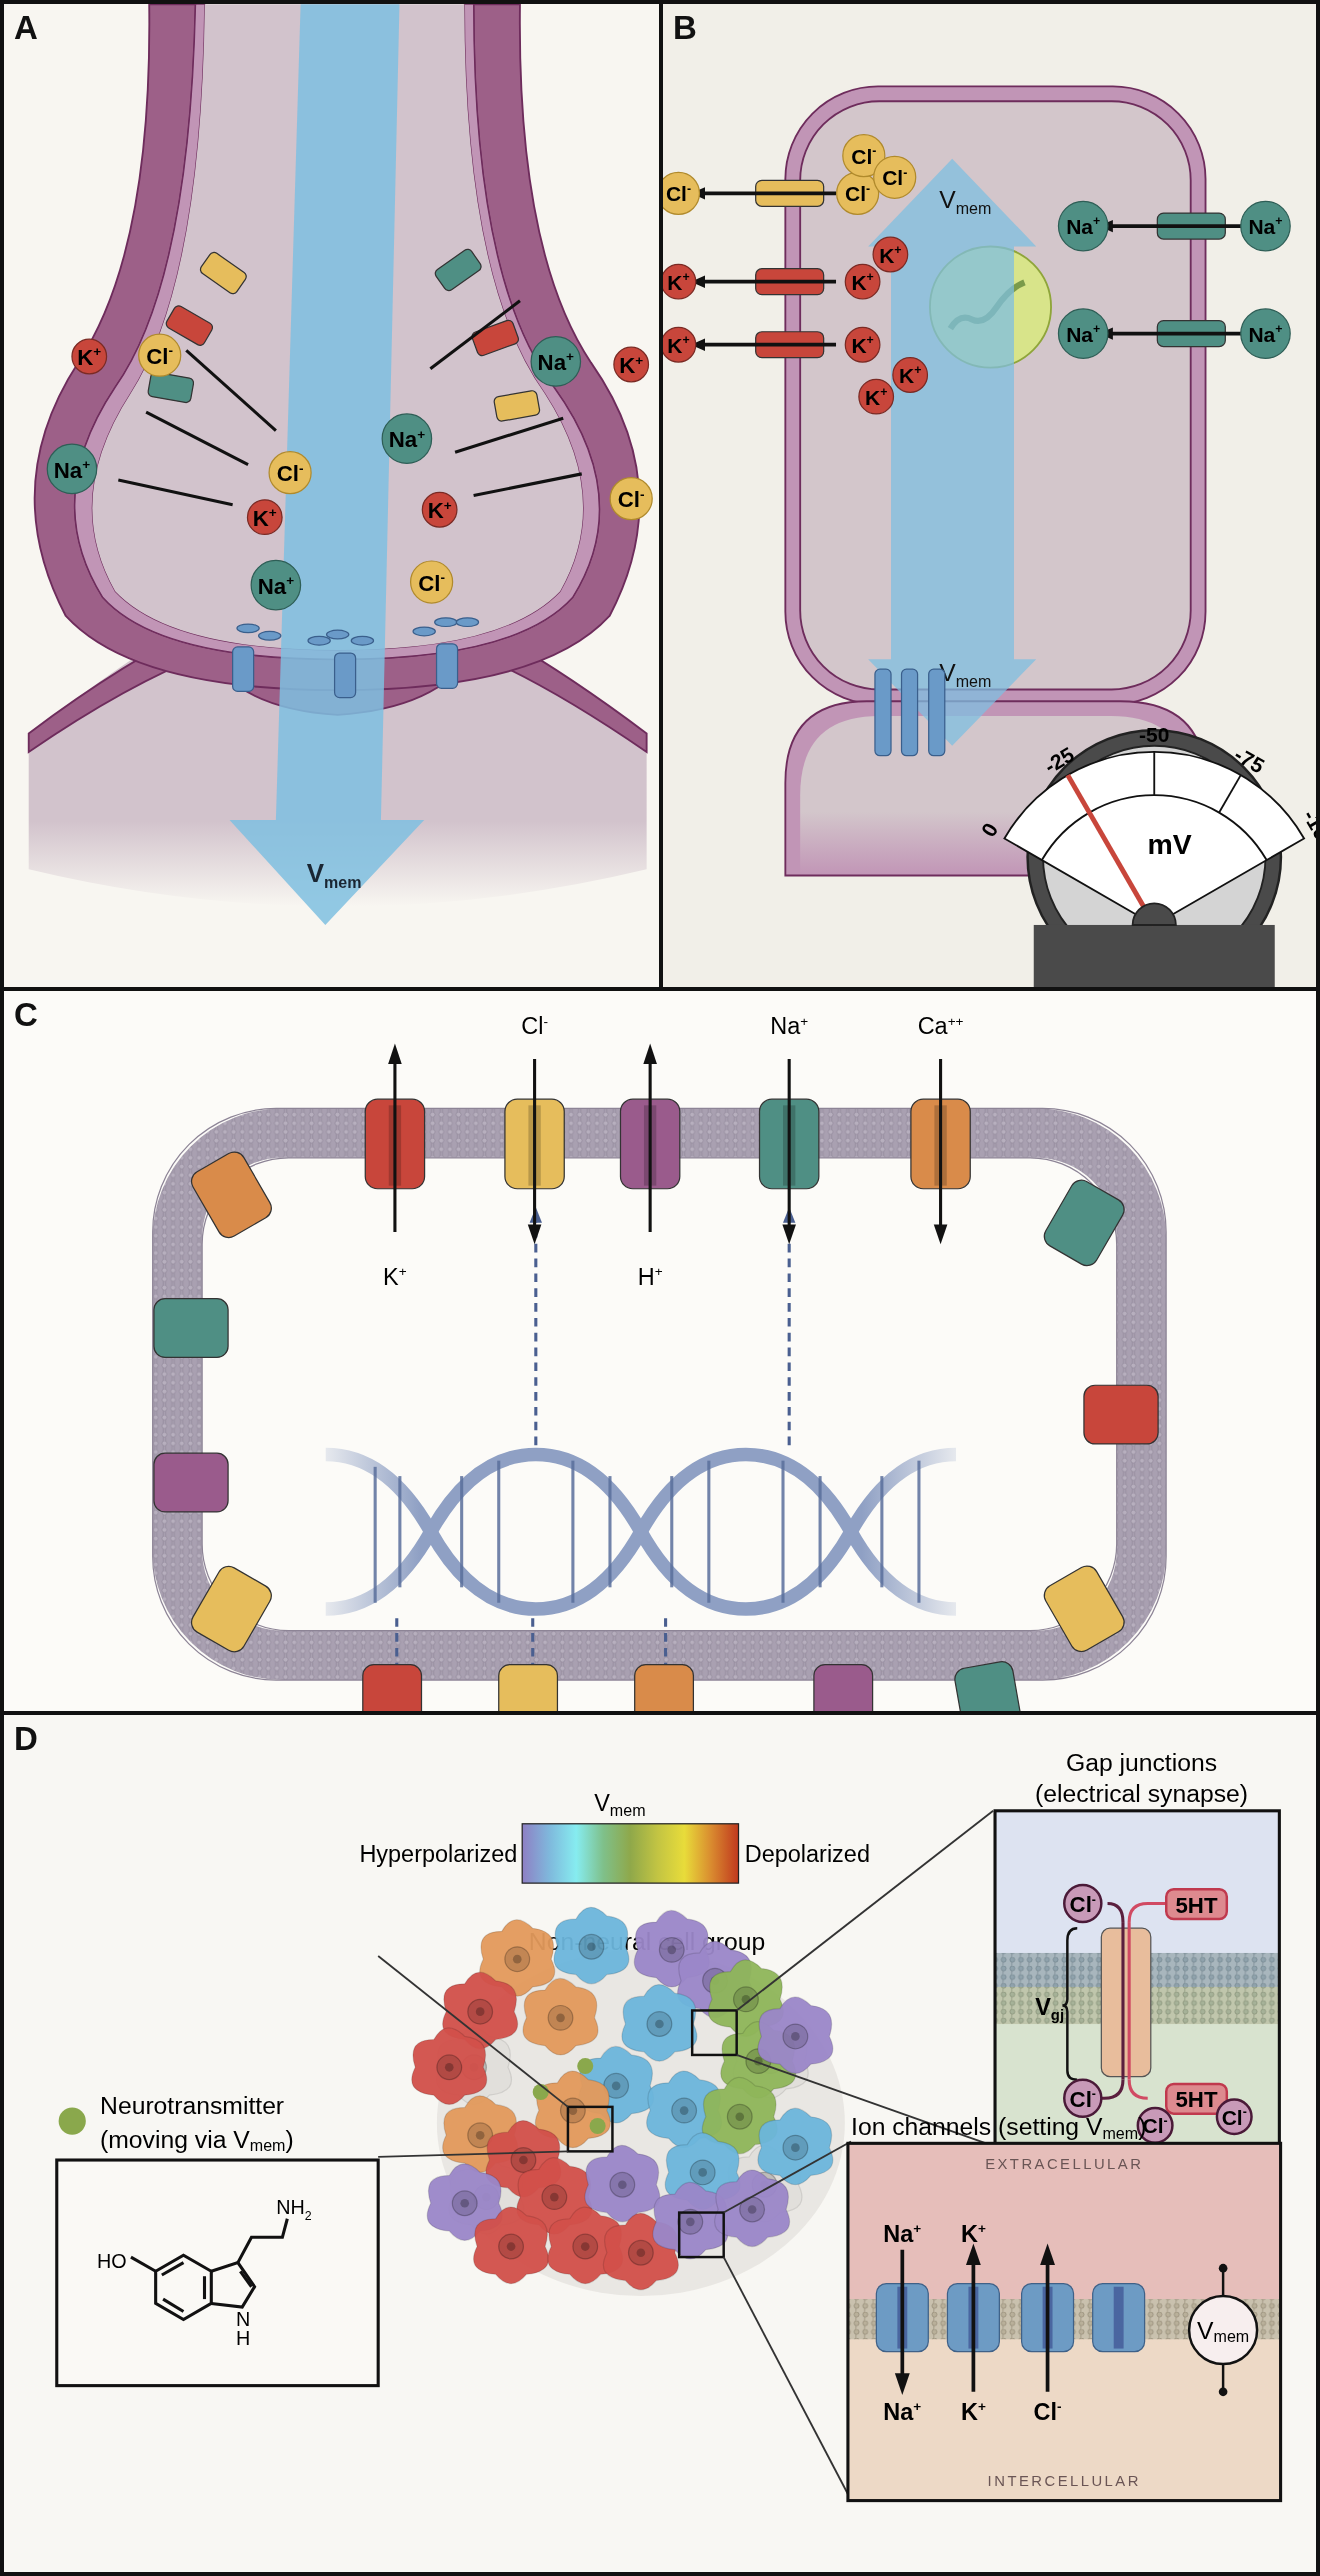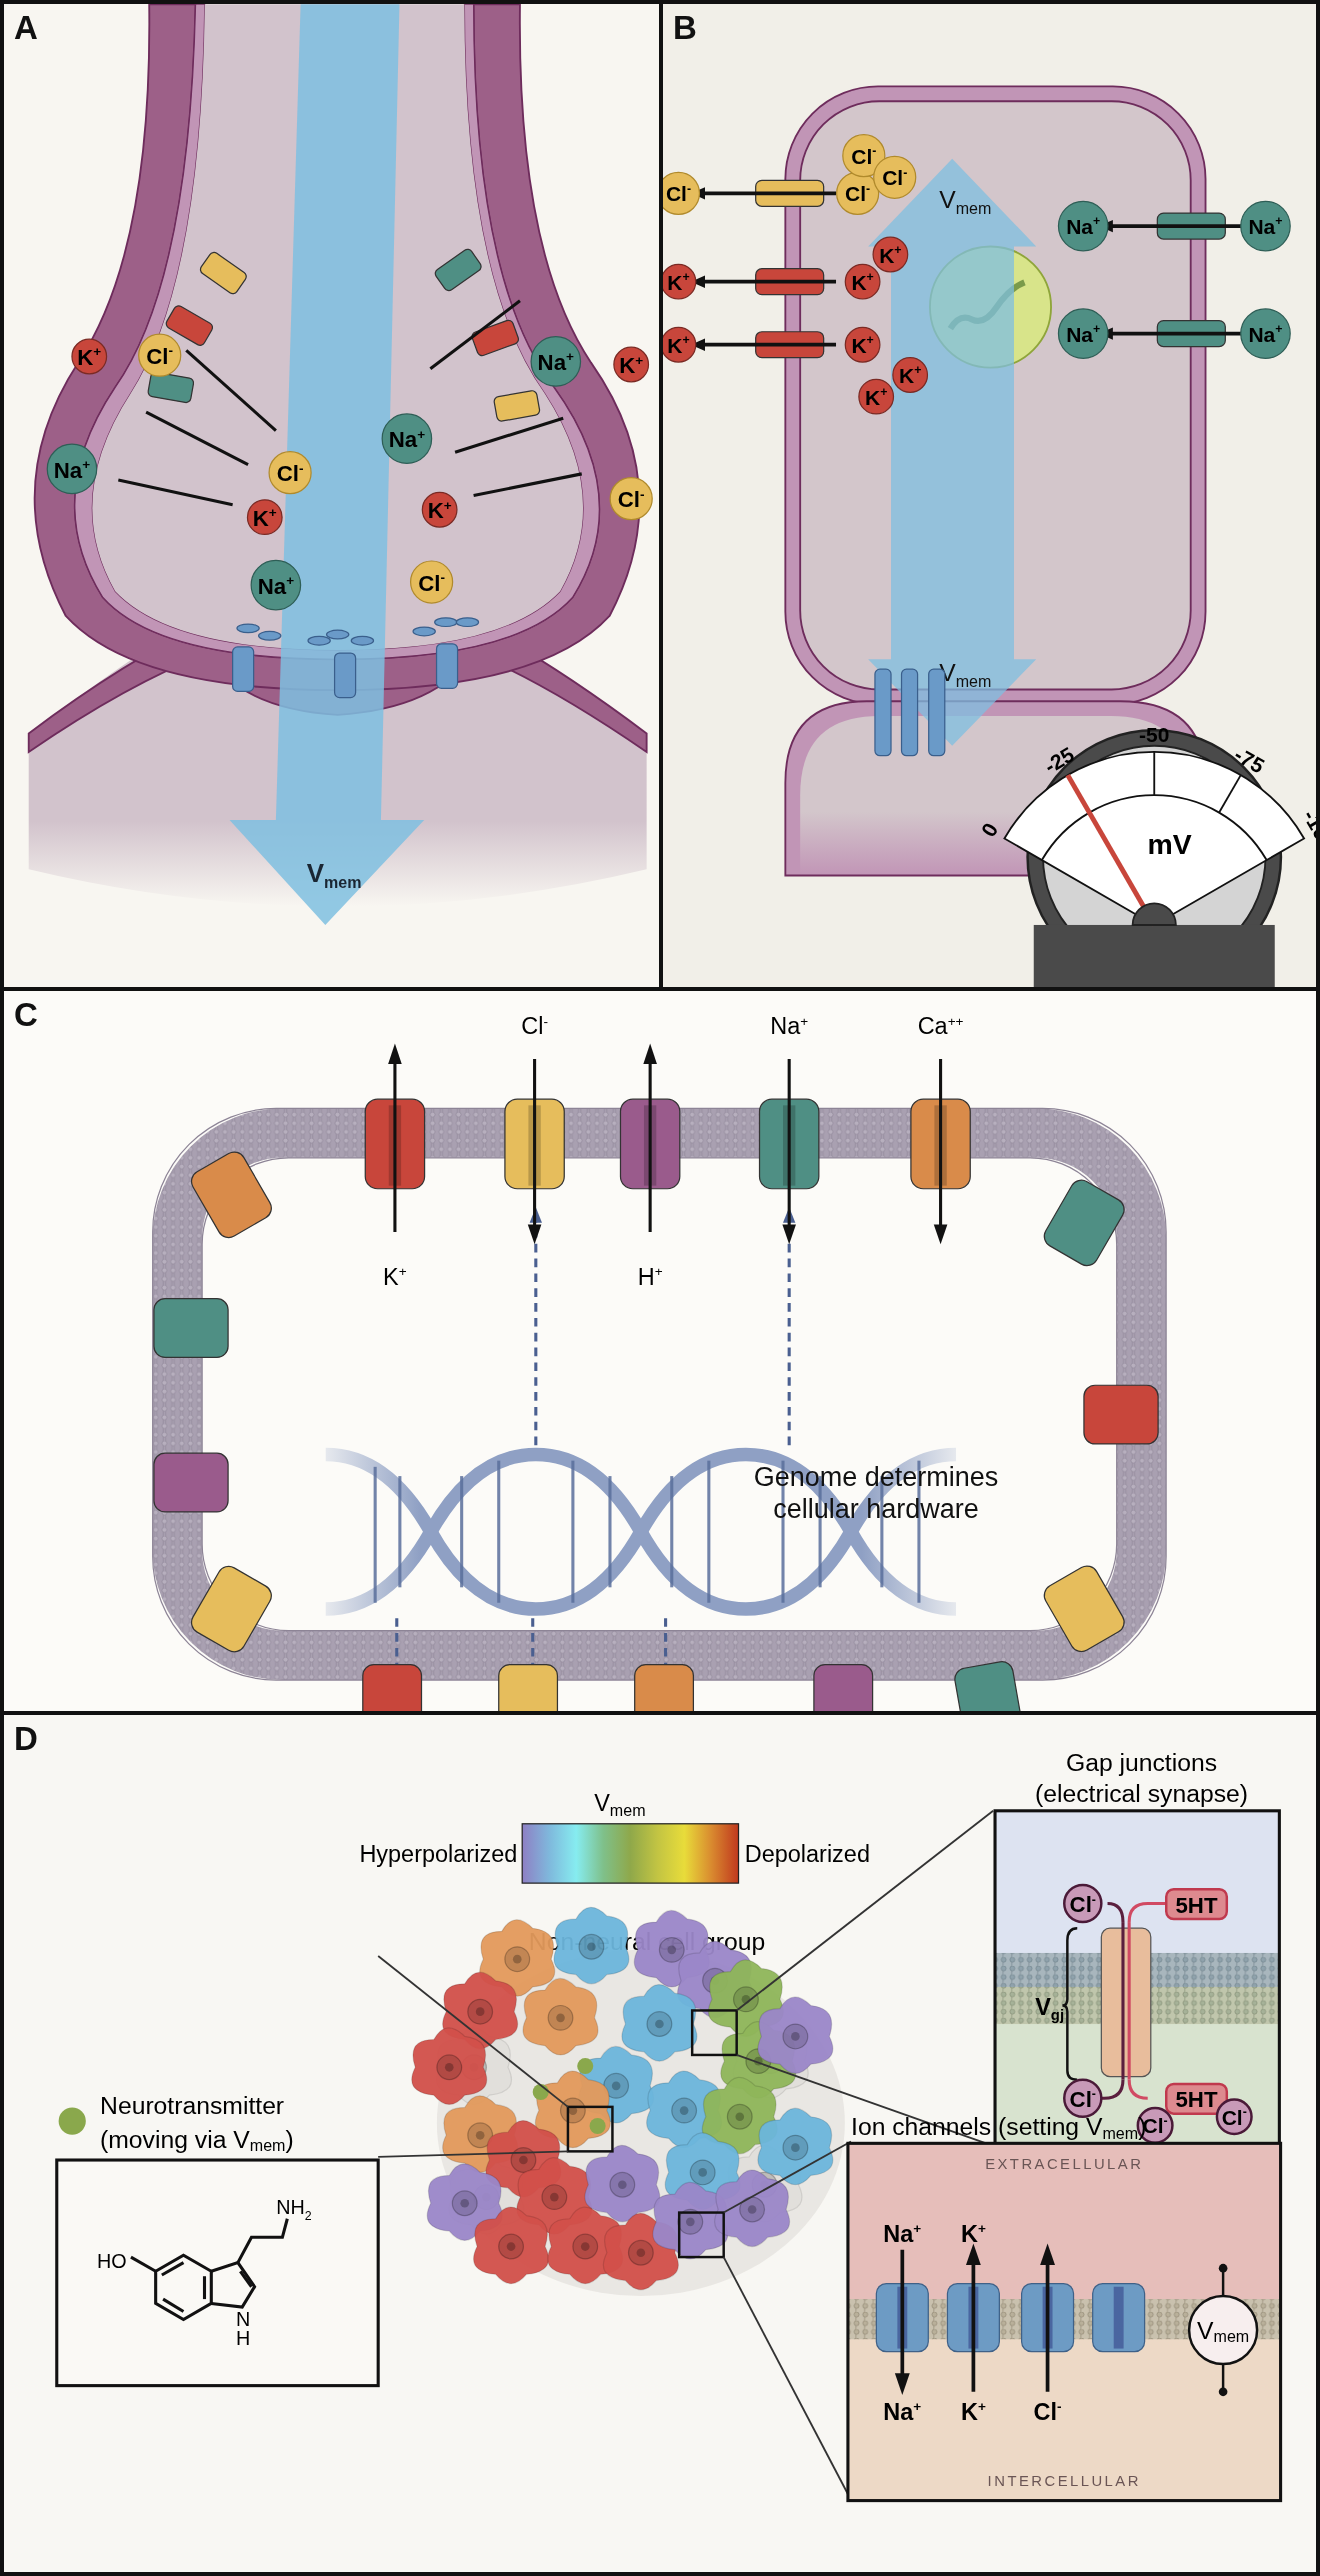--- a/index.html
+++ b/index.html
@@ -318,24 +318,20 @@
       <rect x="1700" y="315" width="95" height="120" rx="18" fill="#4f8f84" transform="rotate(30 1747 375)"></rect>
       <rect x="1760" y="625" width="95" height="120" rx="18" fill="#c8463b" transform="rotate(90 1807 685)"></rect>
       <rect x="1700" y="940" width="95" height="120" rx="18" fill="#e6bd5c" transform="rotate(-30 1747 1000)"></rect>
       <rect x="580" y="1155" width="95" height="120" rx="18" fill="#c8463b" transform="translate(0 -65)"></rect>
       <rect x="800" y="1155" width="95" height="120" rx="18" fill="#e6bd5c" transform="translate(0 -65)"></rect>
       <rect x="1020" y="1155" width="95" height="120" rx="18" fill="#d98b4a" transform="translate(0 -65)"></rect>
       <rect x="1310" y="1155" width="95" height="120" rx="18" fill="#9a5b8c" transform="translate(0 -65)"></rect>
       <rect x="1545" y="1155" width="95" height="120" rx="18" fill="#4f8f84" transform="translate(0 -65) rotate(-10 1592 1215)"></rect>
     </g>
   </svg>
-  <div class="caption" style="left:705px;top:470px;width:334px;">
-    <div>Genome determines</div>
-    <div>cellular hardware</div>
-  </div>
 </div>
 
 <div class="panel" id="panelD">
   <div class="plabel">D</div>
   <svg width="1317" height="861" viewBox="0 0 2130 1393">
     <defs>
       <linearGradient id="vmemScale" x1="0" y1="0" x2="1" y2="0">
           <stop offset="0" stop-color="#8e7fc4"></stop>
           <stop offset="0.125" stop-color="#7fb8dc"></stop>
           <stop offset="0.25" stop-color="#86ecf0"></stop>

